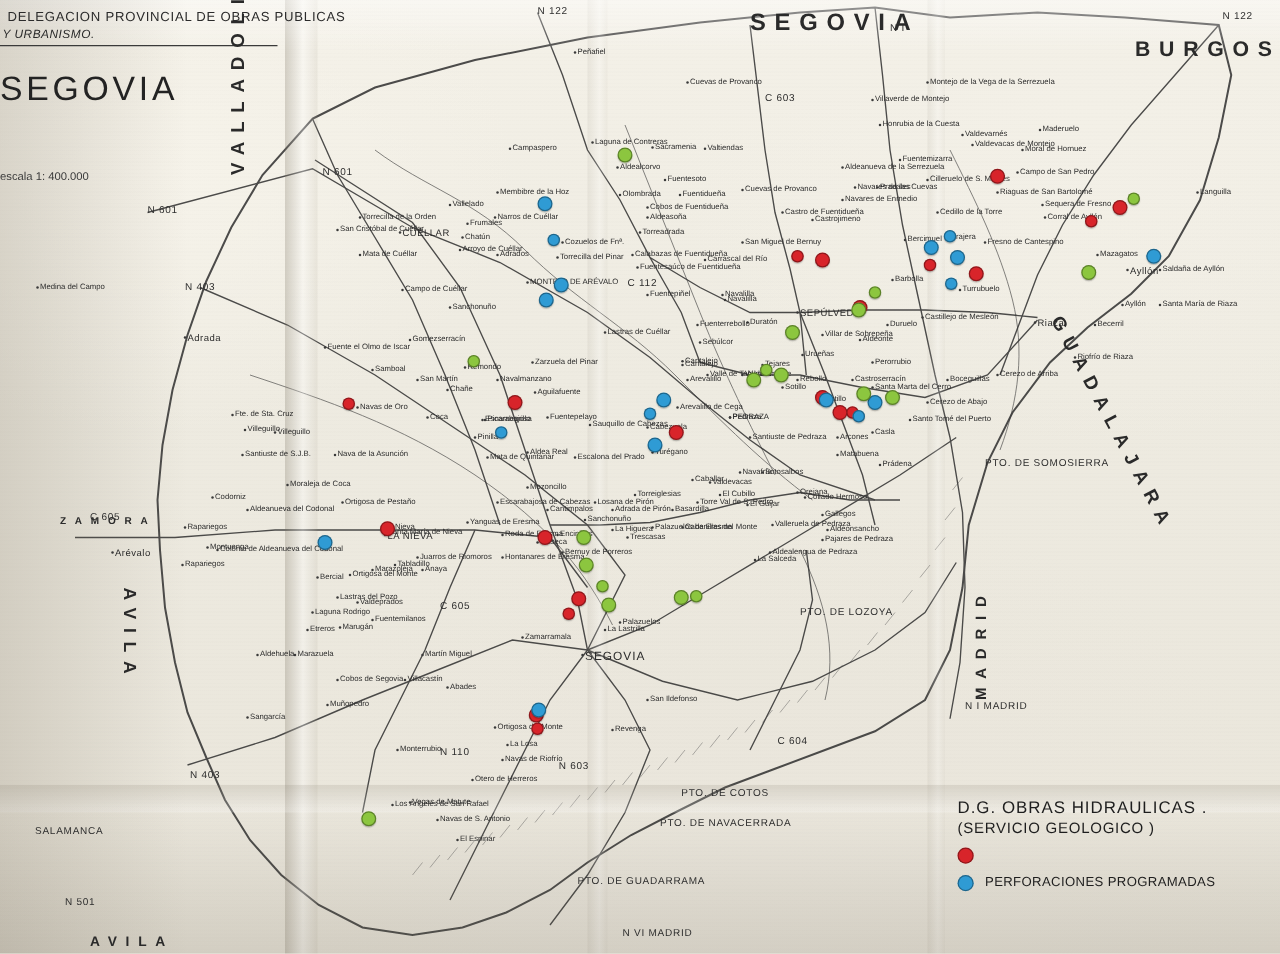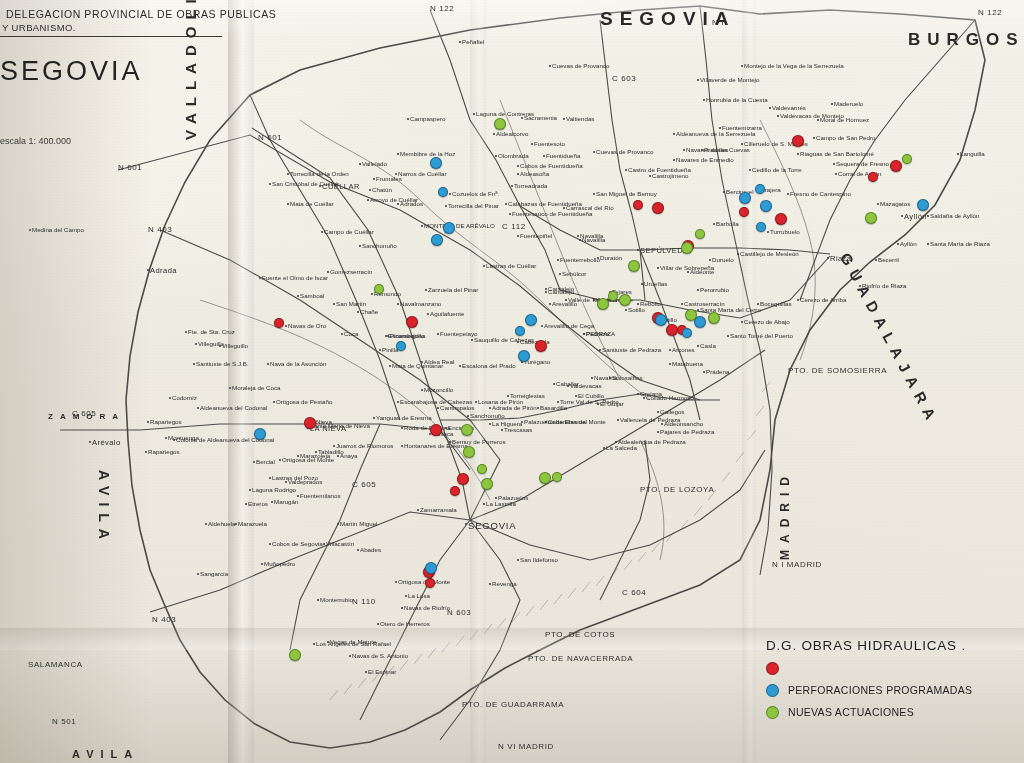--- a/index.html
+++ b/index.html
@@ -26,21 +26,21 @@
   .foldh{position:absolute;left:0;right:0;pointer-events:none;}
   .foldh.h1{top:0;height:42px;background:linear-gradient(180deg,rgba(255,255,255,.45),rgba(255,255,255,0));}
   .foldh.h2{top:628px;height:22px;background:linear-gradient(180deg,rgba(120,112,96,.16),rgba(255,255,255,.25));}
   .shadow-left{position:absolute;left:0;top:0;width:150px;height:763px;background:linear-gradient(90deg,rgba(120,110,92,.22),rgba(120,110,92,0));pointer-events:none;}
   .shadow-bottom{position:absolute;left:0;bottom:0;width:1024px;height:120px;background:linear-gradient(0deg,rgba(110,102,86,.18),rgba(110,102,86,0));pointer-events:none;}
 
   svg.layer{position:absolute;left:0;top:0;width:1024px;height:763px;}
 
   .hdr{position:absolute;color:#2b2b2b;}
   #header-line1{left:6px;top:8px;font-size:10.5px;letter-spacing:.6px;}
-  #header-line2{left:2px;top:22px;font-size:9.5px;letter-spacing:.4px;}
+  #header-line2{left:2px;top:22px;font-size:9.5px;letter-spacing:.4px;font-style:italic;}
   #header-rule{position:absolute;left:0;top:36px;width:222px;height:1px;background:#3a3a3a;}
   #province-title{left:0px;top:56px;font-size:27px;letter-spacing:3px;color:#232323;}
   #scale-note{left:0px;top:136px;font-size:9px;color:#3a3a3a;}
 
   .prov{position:absolute;color:#2a2a2a;font-weight:bold;letter-spacing:7px;}
   .road-lbl{position:absolute;color:#2e2e2e;font-size:8px;letter-spacing:.6px;}
   .town{position:absolute;color:#2b2b2b;font-size:6.2px;white-space:nowrap;}
   .town.big{font-size:9.5px;letter-spacing:.8px;}
   .town.mid{font-size:7.6px;letter-spacing:.4px;}
 
@@ -649,27 +649,24 @@
       <div class="dot small" style="left: 477px; top: 464px; background: rgb(140, 198, 63);"></div>
       <div class="dot" style="left: 481px; top: 478px; background: rgb(140, 198, 63);"></div>
       <div class="dot" style="left: 539px; top: 472px; background: rgb(140, 198, 63);"></div>
       <div class="dot small" style="left: 552px; top: 472px; background: rgb(140, 198, 63);"></div>
       <div class="dot" style="left: 289px; top: 649px; background: rgb(140, 198, 63);"></div>
       <div class="dot" style="left: 597px; top: 298px; background: rgb(140, 198, 63);"></div>
     </div>
 
   <div id="legend">
     <div class="t1">D.G. OBRAS  HIDRAULICAS .</div>
+    <div class="t2">(SERVICIO GEOLOGICO )</div>
     <div id="legend-rows">
         <div class="row">
           <span class="sw" style="background: rgb(216, 36, 42);"></span>
         </div>
         <div class="row">
           <span class="sw" style="background: rgb(47, 155, 212);"></span>
           <span class="lbl" style="white-space: pre-line;">PERFORACIONES PROGRAMADAS</span>
         </div>
-        <div class="row">
-          <span class="sw" style="background: rgb(140, 198, 63);"></span>
-          <span class="lbl" style="white-space: pre-line;">NUEVAS ACTUACIONES</span>
-        </div>
       </div>
   </div>
 </div>
 
 </body></html>

